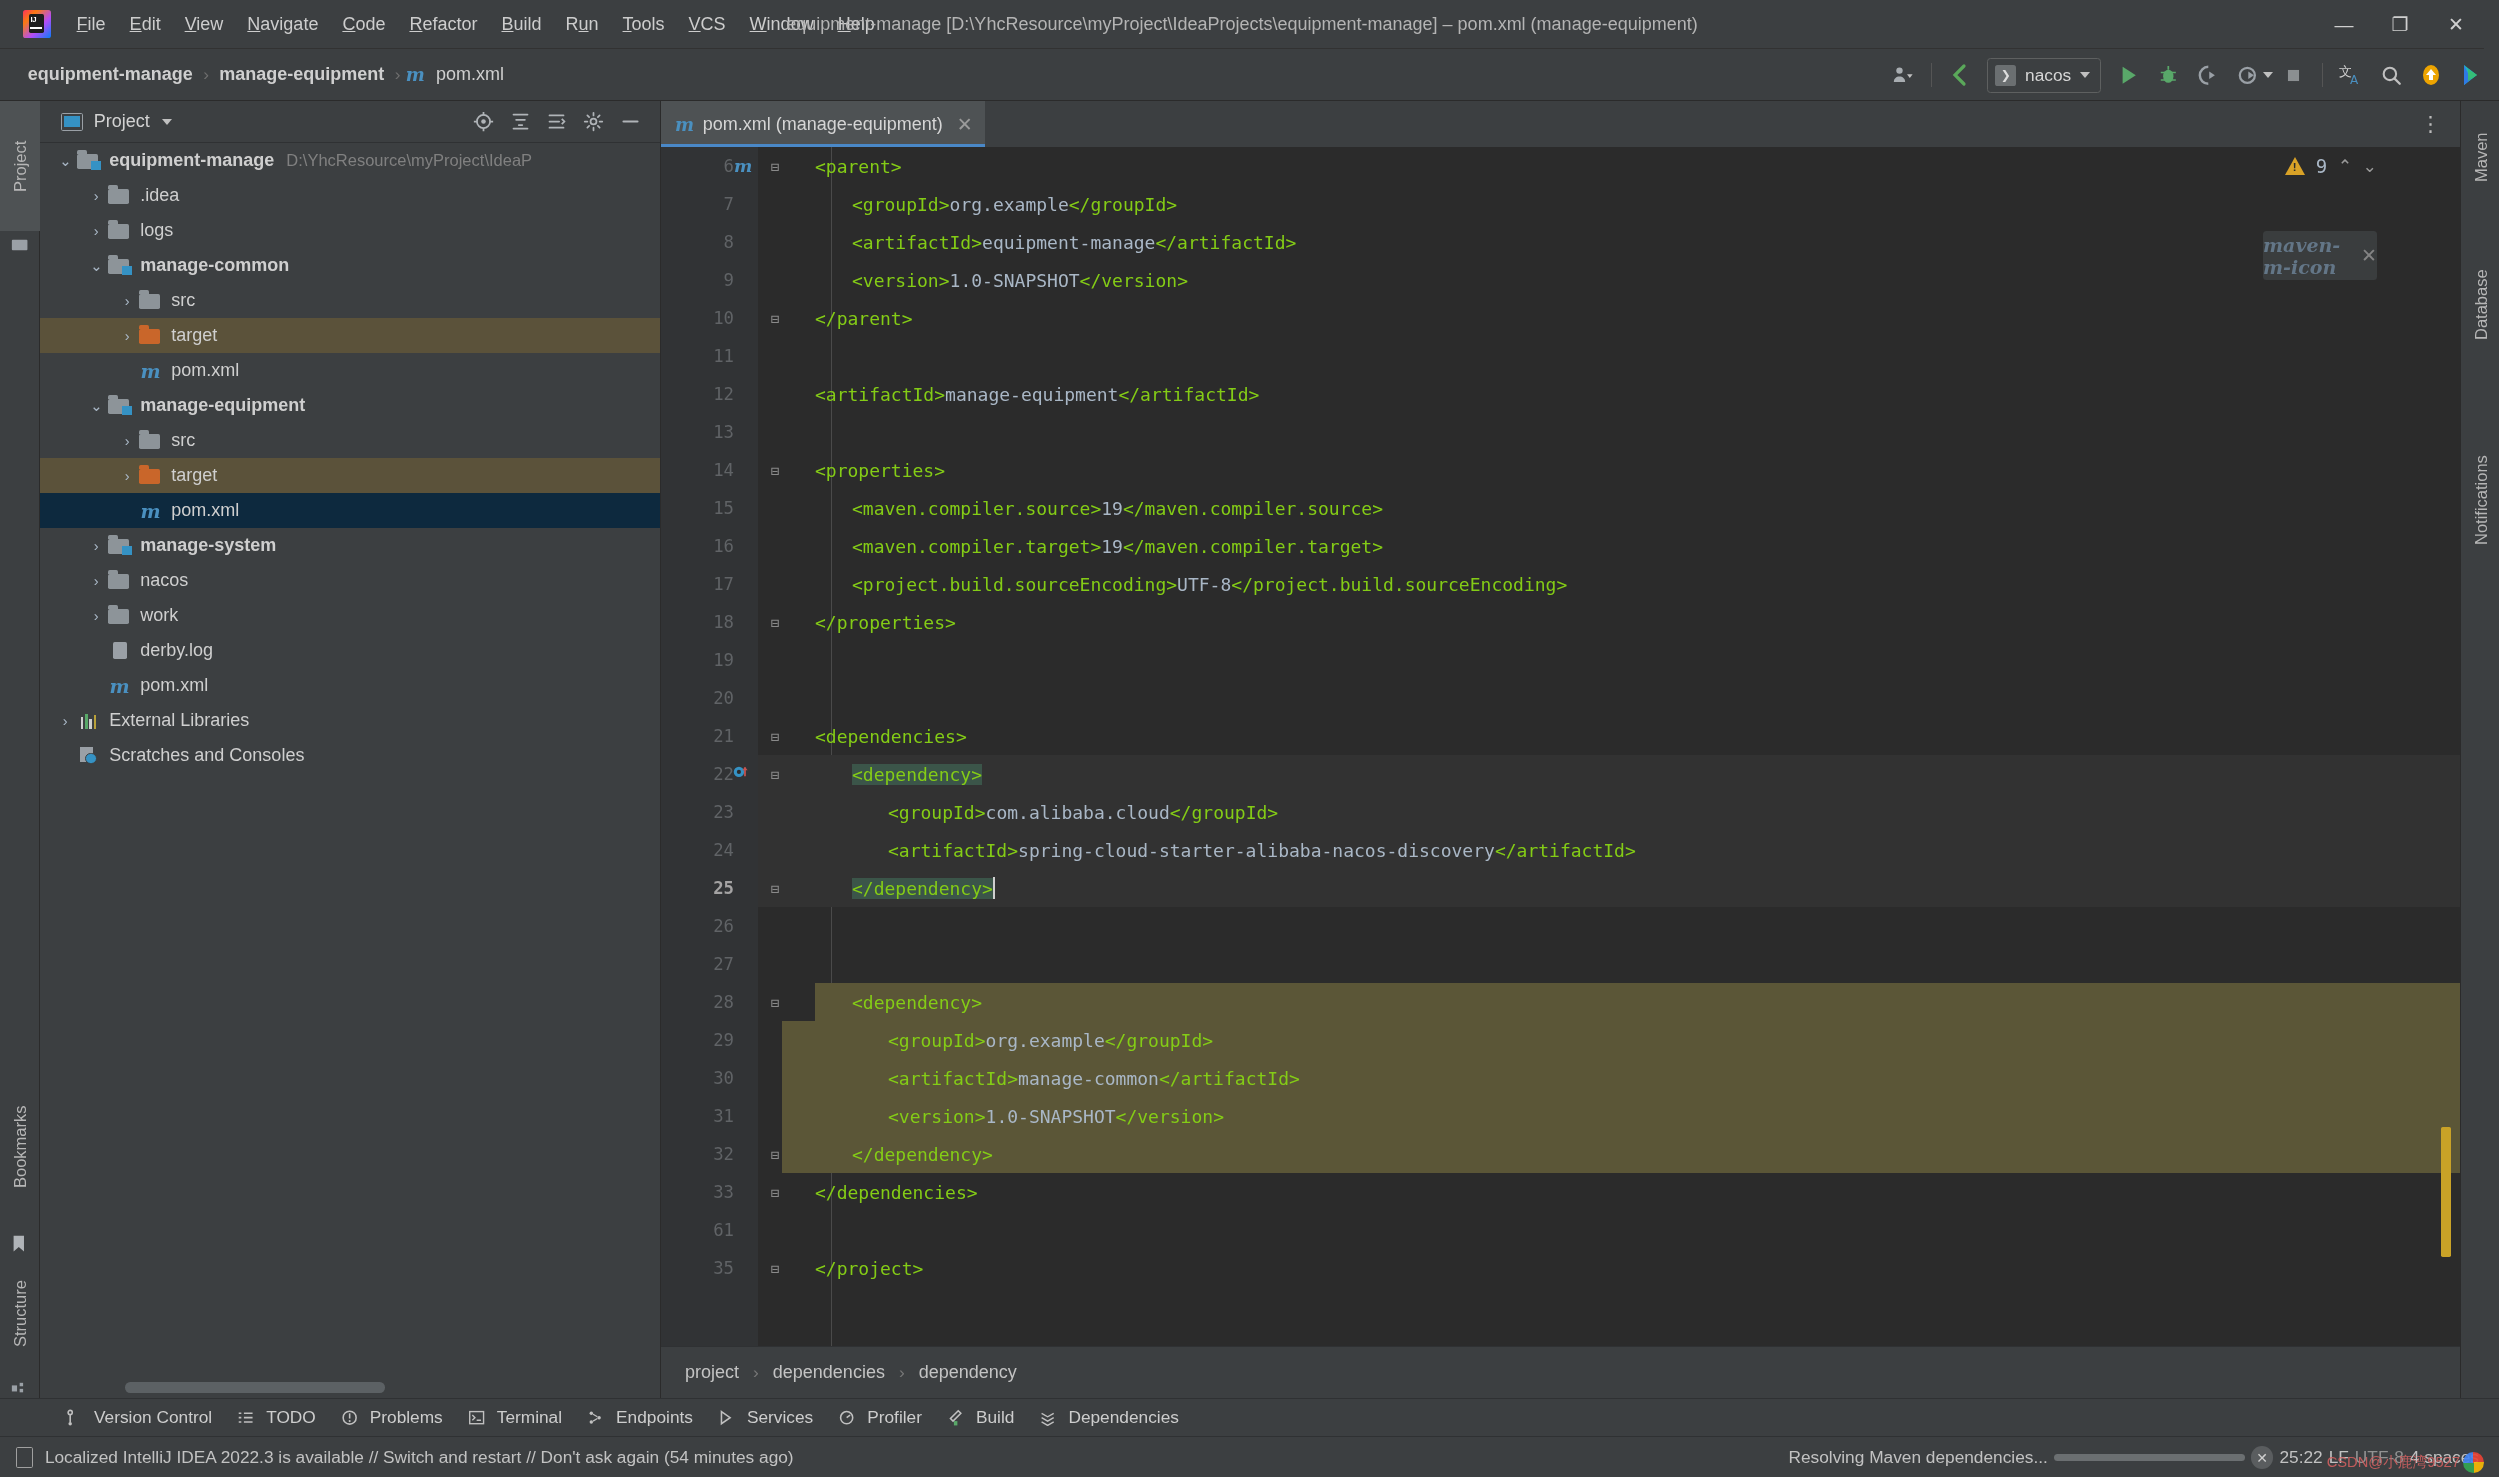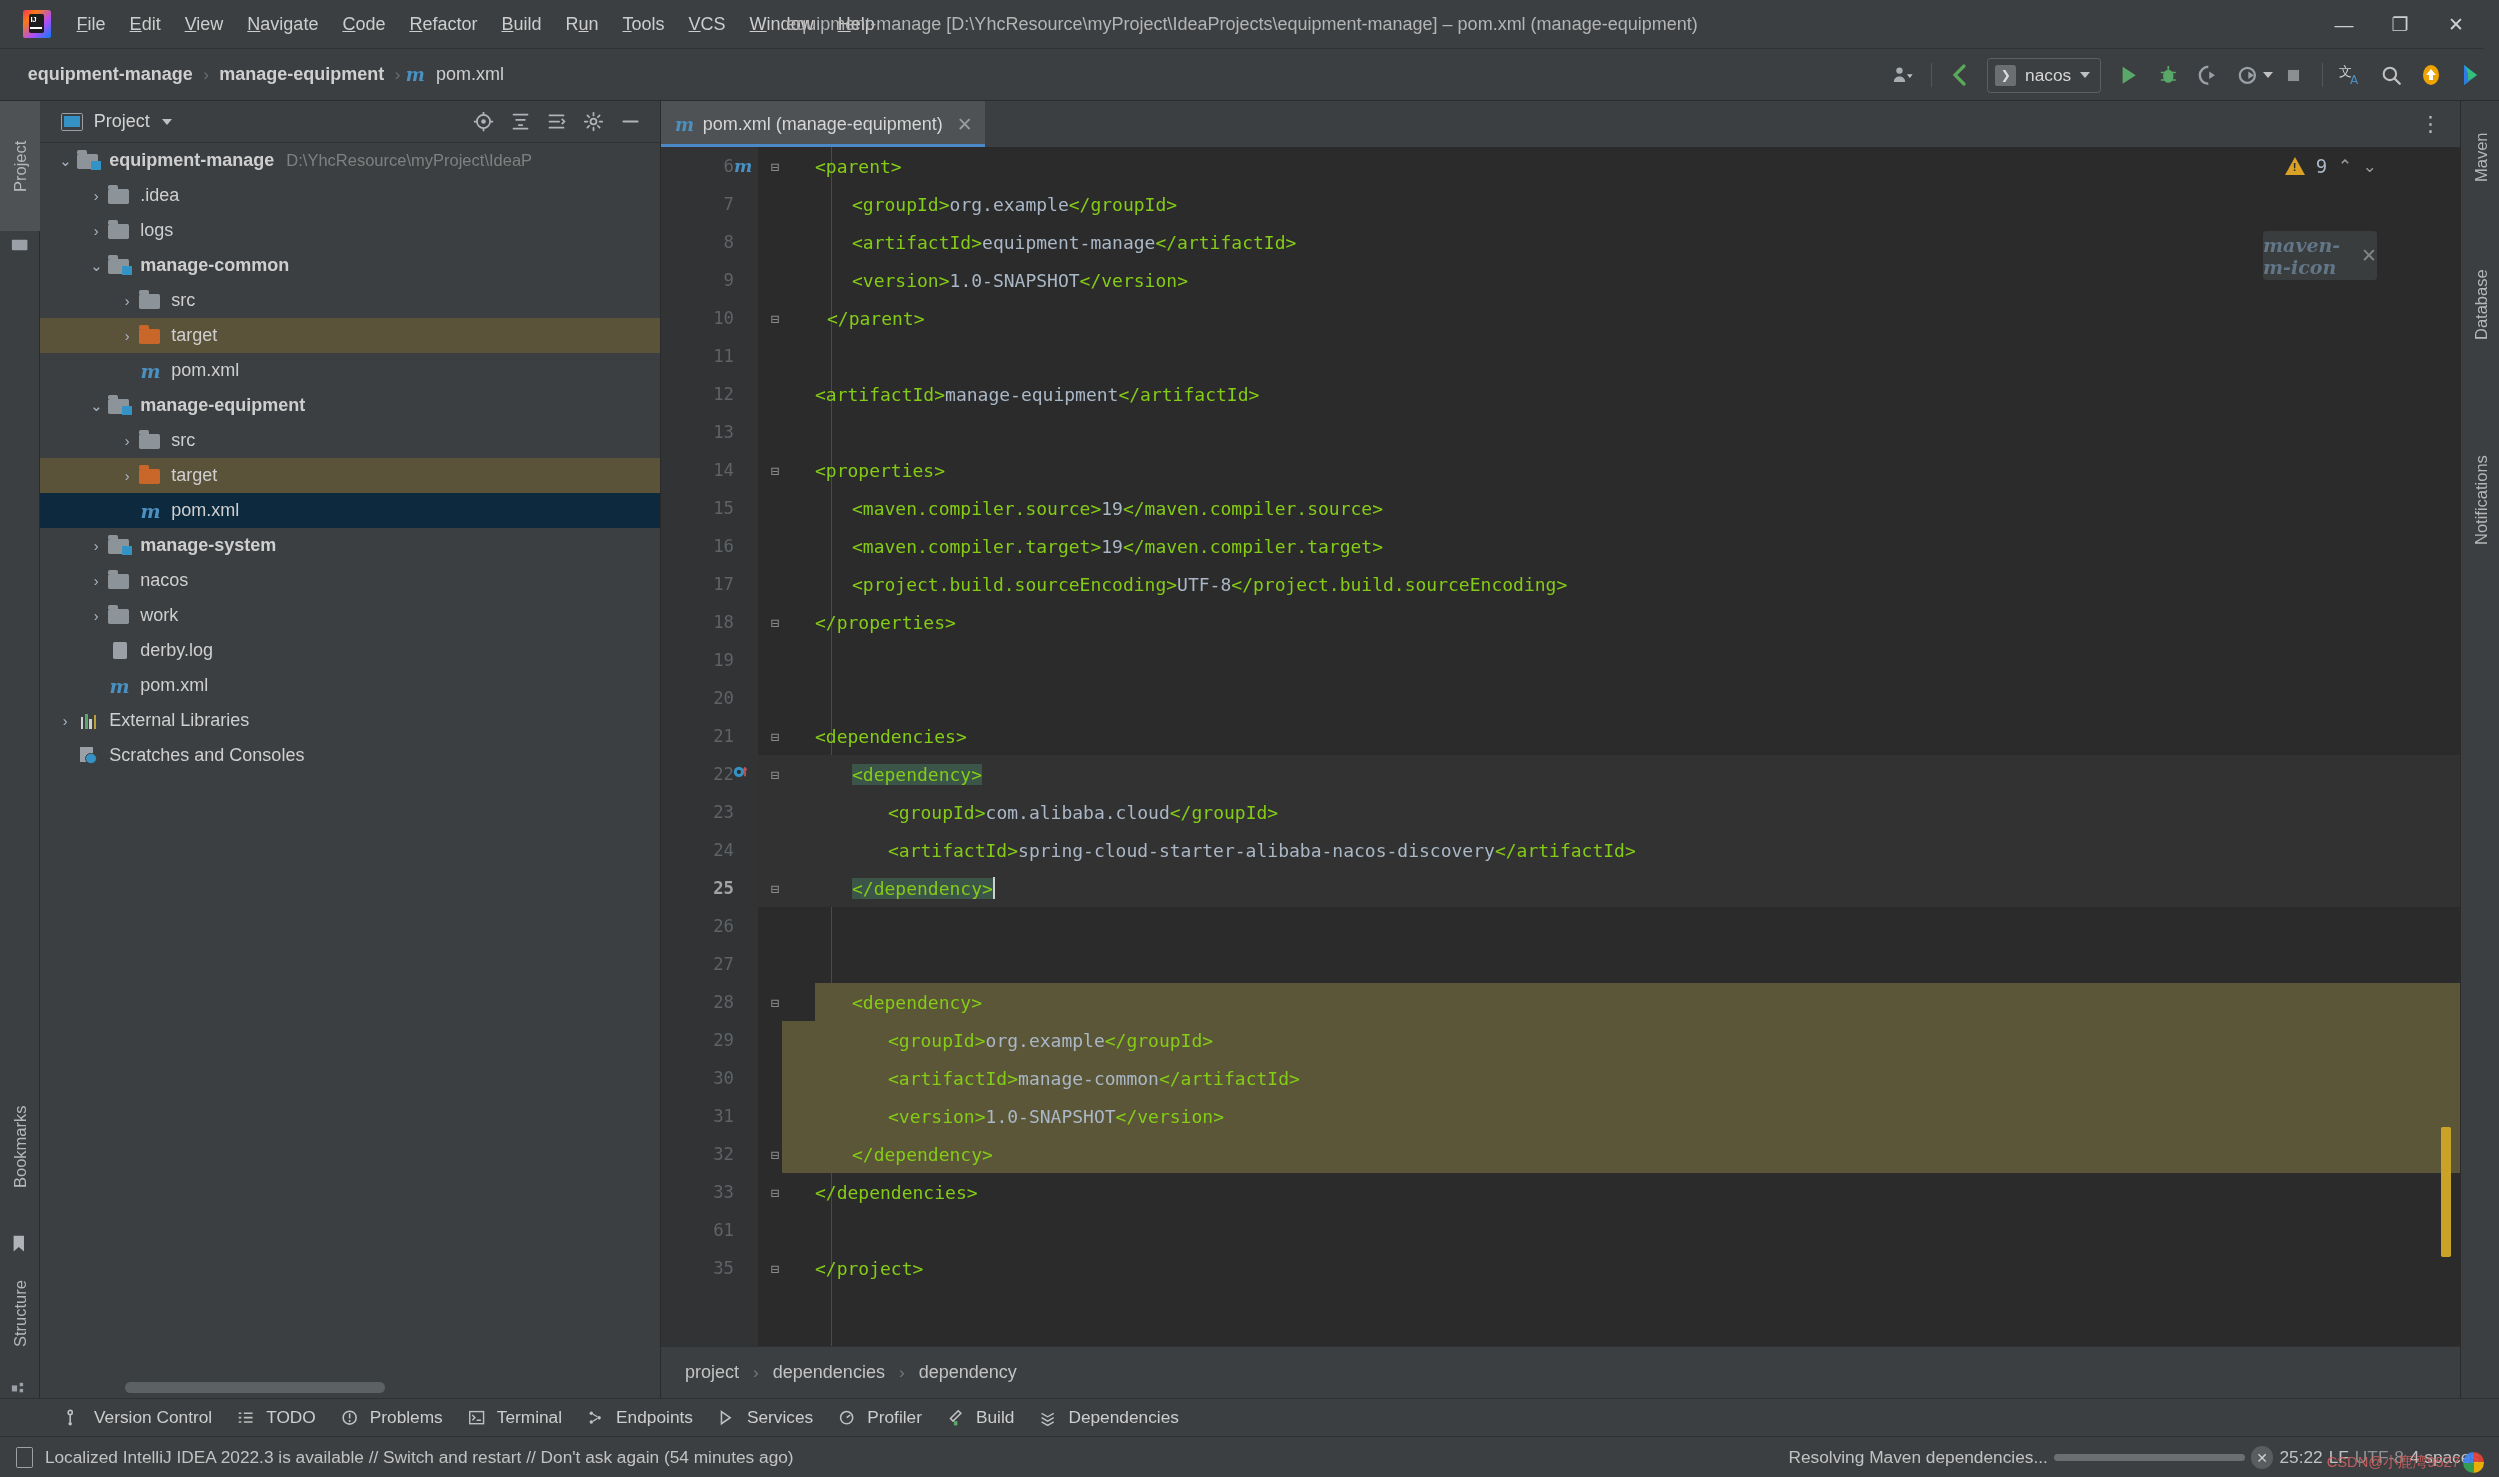--- a/index.html
+++ b/index.html
@@ -550,21 +550,21 @@
             <span class="ln">8</span>
             <span class="code" style="left: 191px;"><span class="tag">&lt;artifactId&gt;</span><span class="val">equipment-manage</span><span class="tag">&lt;/artifactId&gt;</span></span>
           </div>
           <div class="line">
             <span class="ln">9</span>
             <span class="code" style="left: 191px;"><span class="tag">&lt;version&gt;</span><span class="val">1.0-SNAPSHOT</span><span class="tag">&lt;/version&gt;</span></span>
           </div>
           <div class="line">
             <span class="ln">10</span>
             <span class="fold">⊟</span>
-            <span class="code" style="left: 166px;"><span class="tag">&lt;/parent&gt;</span></span>
+            <span class="code" style="left: 154px;"><span class="tag">&lt;/parent&gt;</span></span>
           </div>
           <div class="line">
             <span class="ln">11</span>
             <span class="code" style="left: 154px;"></span>
           </div>
           <div class="line">
             <span class="ln">12</span>
             <span class="code" style="left: 154px;"><span class="tag">&lt;artifactId&gt;</span><span class="val">manage-equipment</span><span class="tag">&lt;/artifactId&gt;</span></span>
           </div>
           <div class="line">

